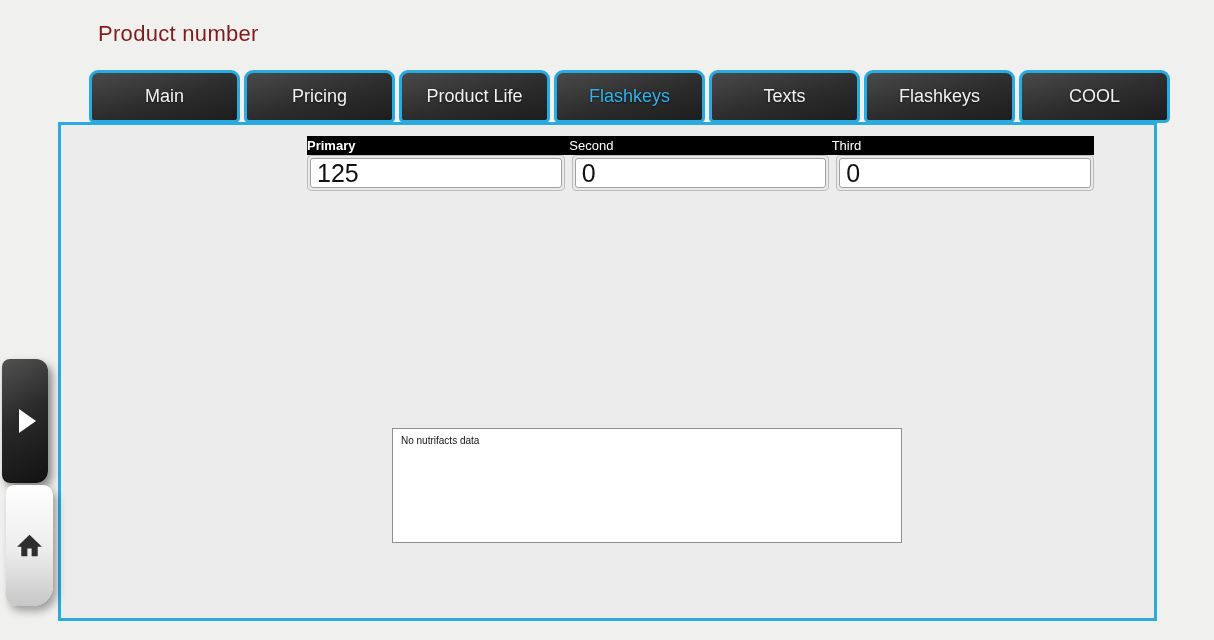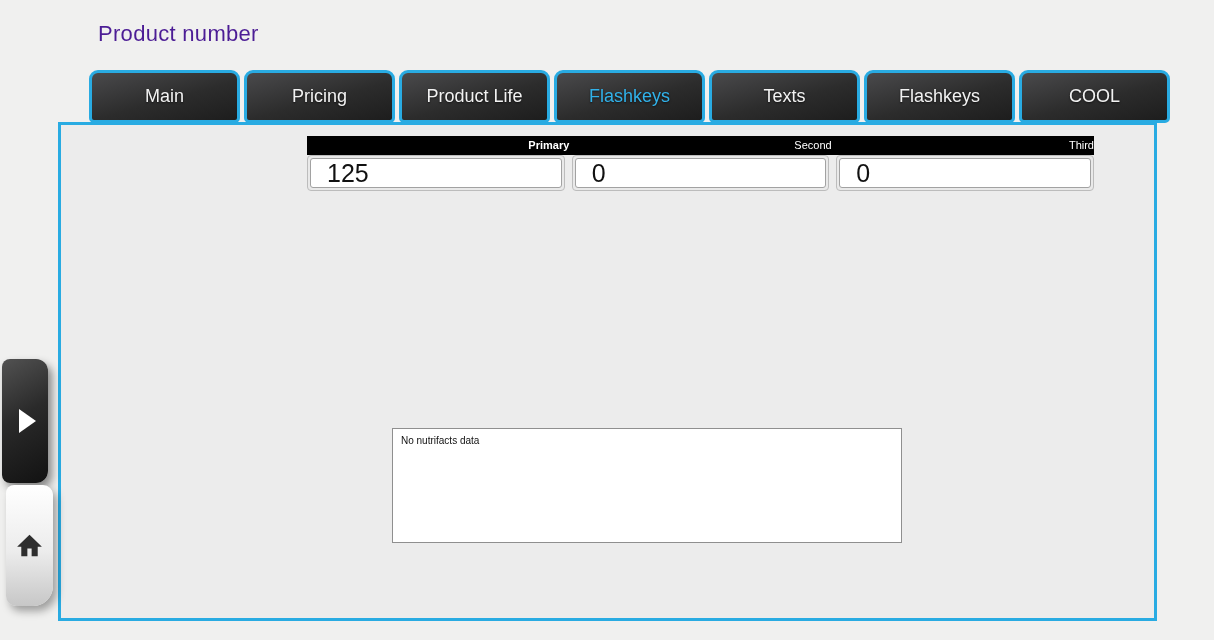--- a/index.html
+++ b/index.html
@@ -10,21 +10,21 @@
     position: relative;
     width: 1214px;
     height: 640px;
     background: #f0f0ef;
     overflow: hidden;
   }
 
   
   .product-label {
     position: absolute; left: 98px; top: 21px;
-    font-size: 22px; color: #4c1d95; letter-spacing: .3px;
+    font-size: 22px; color: #7f1d1d; letter-spacing: .3px;
   }
   .product-input {
     position: absolute; left: 320px; top: 14px;
     width: 140px; height: 40px;
     border: 2px solid #4d86c4; border-radius: 5px;
     background: #fff; color: #141414;
     font-size: 25px; font-family: "Liberation Sans", sans-serif;
     padding: 0 8px; outline: none;
   }
 
@@ -54,21 +54,21 @@
   }
 
   
   .colheader {
     position: absolute; left: 307px; top: 136px;
     width: 787px; height: 19px;
     background: #000; color: #fff;
     display: flex; z-index: 2;
   }
   .colheader .col {
-    flex: 1; text-align: right; font-size: 11px; line-height: 19px;
+    flex: 1; text-align: left; font-size: 13px; line-height: 19px;
   }
   .colheader .col.primary { font-weight: bold; }
 
   
   .lt-label {
     position: absolute; left: 128px; top: 160px; width: 160px;
     text-align: right; font-size: 20px; color: #161616;
   }
   .lt-fields {
     position: absolute; left: 307px; top: 155px;
@@ -78,21 +78,21 @@
   .field-wrap {
     flex: 1; height: 36px;
     border: 1px solid #bcbcbc; border-radius: 4px;
     background: #e9e9e9; padding: 2px;
   }
   .field-wrap input {
     width: 100%; height: 100%;
     border: 1px solid #a2a2a2; border-radius: 3px;
     background: #fff; color: #111;
     font-size: 25px; font-family: "Liberation Sans", sans-serif;
-    padding: 0 16px; outline: none;
+    padding: 0 6px; outline: none;
   }
 
   
   .row-label {
     position: absolute; left: 60px; width: 228px;
     text-align: right; font-size: 20px; color: #161616;
   }
   .dropdown {
     position: absolute; left: 307px;
     width: 787px; height: 37px;

